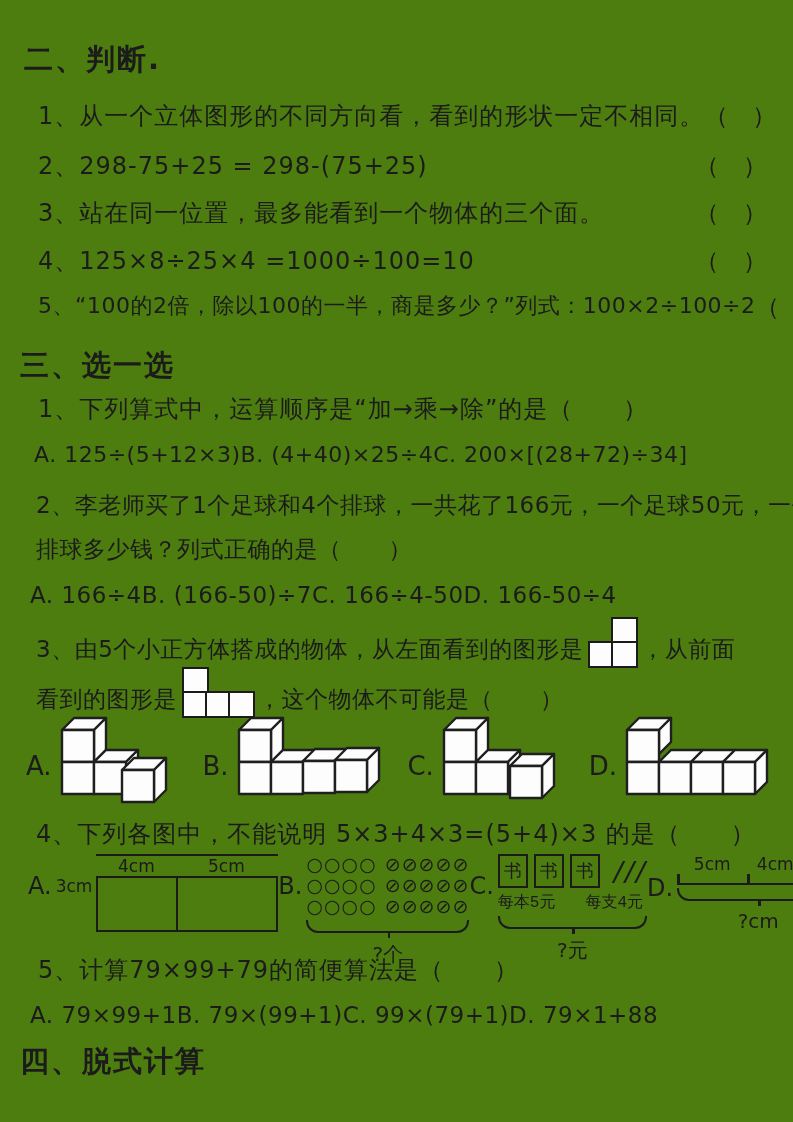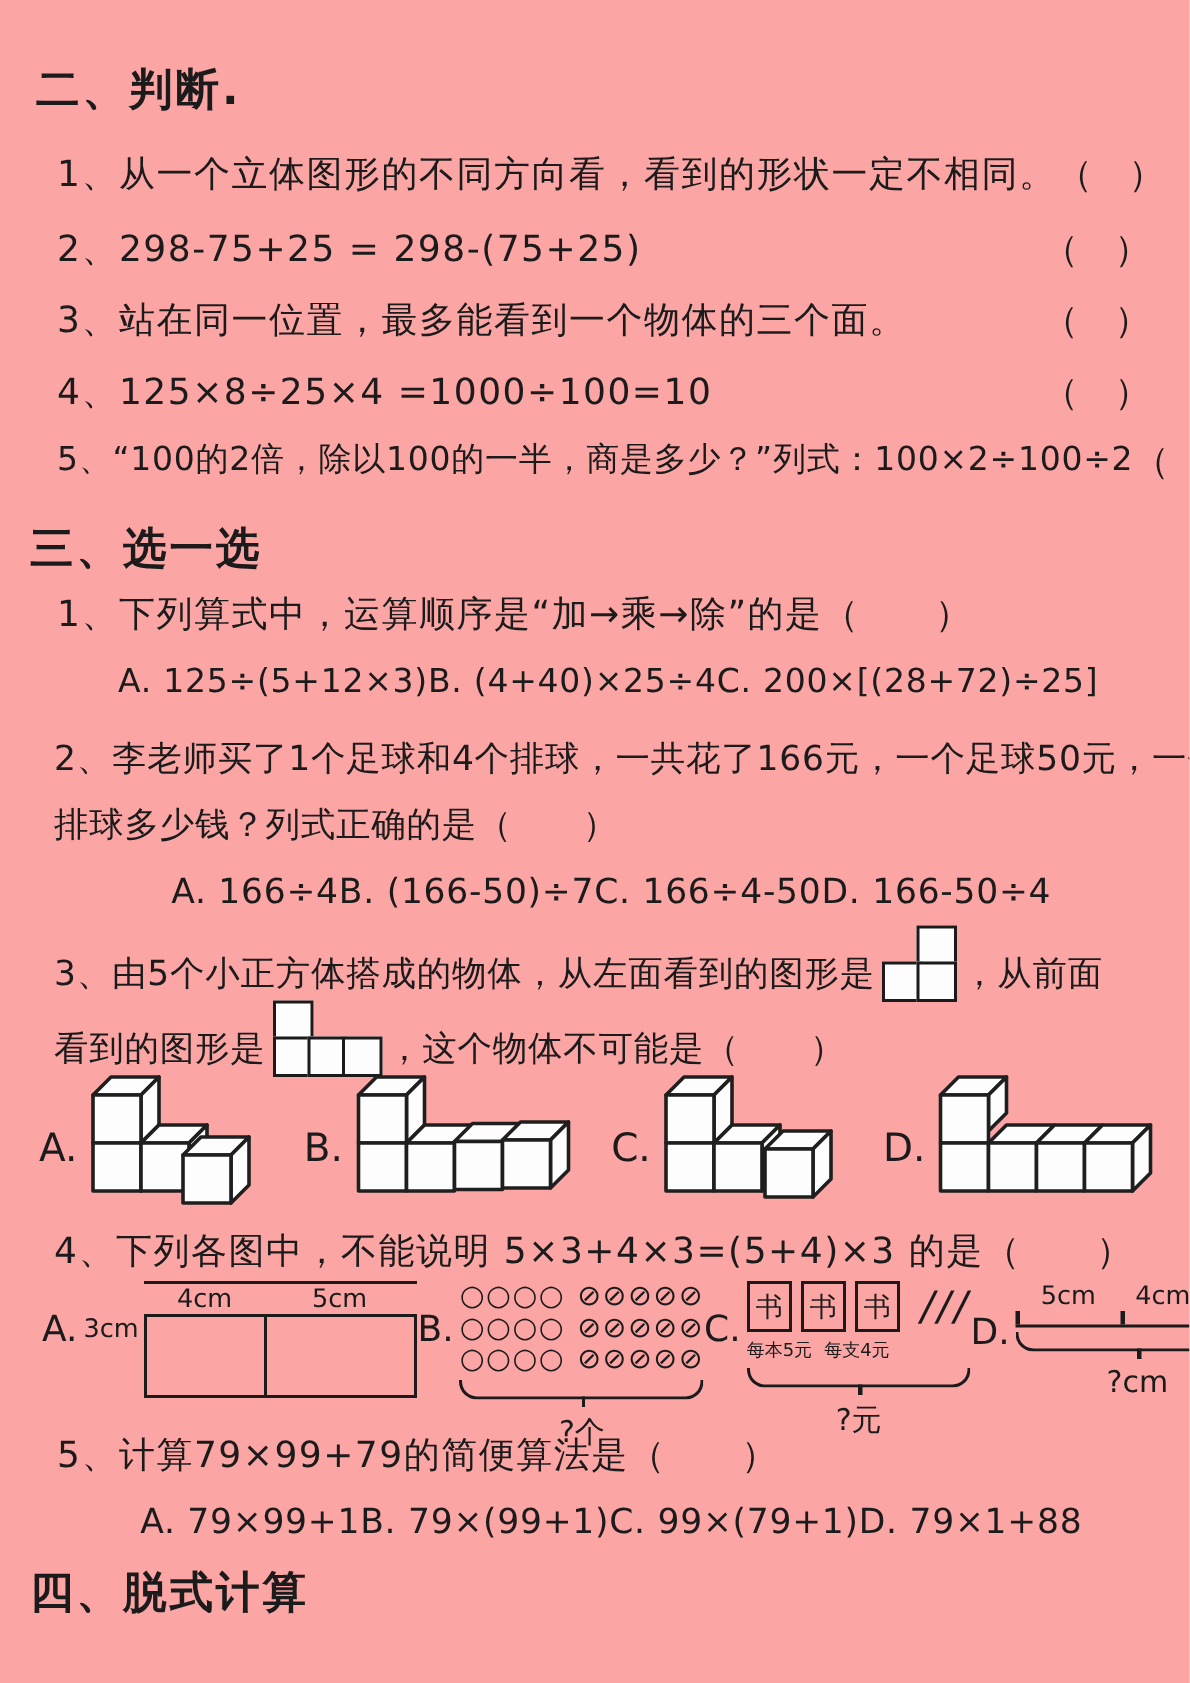--- a/index.html
+++ b/index.html
@@ -1,29 +1,29 @@
 <!DOCTYPE html>
 <html><head>
 <meta charset="utf-8">
 <style>
   html,body{margin:0;padding:0;background:#e8e8e8;}
   .sheet{
     position:relative;width:793px;height:1122px;margin:0 auto;
-    background:#fca5a5;color:#1b1b1b;
+    background:#4d7c0f;color:#1b1b1b;
     font-family:"DejaVu Sans","Liberation Sans",sans-serif;
     overflow:hidden;
   }
   .abs{position:absolute;}
   .sec-title{font-size:29px;font-weight:bold;letter-spacing:2px;}
   .qrow{display:flex;justify-content:space-between;align-items:flex-start;}
   .qtext{font-size:24px;letter-spacing:1px;white-space:nowrap;}
   .qtext.sm{font-size:22px;letter-spacing:0.5px;}
   .qtext.md{font-size:23px;letter-spacing:0.5px;}
   .paren{font-size:24px;flex-shrink:0;padding-right:26px;white-space:pre;}
-  .optrow{display:flex;justify-content:center;font-size:22px;letter-spacing:0.5px;margin-left:20px;}
+  .optrow{display:flex;justify-content:flex-start;font-size:22px;letter-spacing:0.5px;}
   .opt{white-space:nowrap;}
   
   .mini-grid{display:inline-grid;vertical-align:middle;position:relative;top:-8px;margin:0 6px;}
   .mini-grid .c{width:23px;height:23px;border:2.5px solid #1b1b1b;margin:-1.25px;background:#fdfdfd;}
   .mini-grid .e{width:23px;height:23px;border:none;margin:-1.25px;}
   
   .cubes{display:flex;justify-content:space-between;align-items:center;}
   .cube-opt{display:flex;align-items:center;gap:6px;}
   .cube-label{font-size:26px;}
   .cube-opt svg{display:block;}
@@ -43,21 +43,21 @@
   .circles .crow{font-size:19px;line-height:21px;letter-spacing:1px;white-space:nowrap;}
   .circles .crow .shaded{margin-left:8px;}
   
   .brace{position:relative;height:11px;border:2.5px solid #1b1b1b;border-top:none;border-radius:0 0 12px 12px;margin-top:3px;}
   .brace::after{content:"";position:absolute;left:50%;bottom:-7px;width:2.5px;height:7px;background:#1b1b1b;}
   .brace-cap{font-size:20px;text-align:center;margin-top:8px;}
   
   .booksrow{display:flex;align-items:center;gap:6px;}
   .book{width:26px;height:30px;border:2.5px solid #1b1b1b;font-size:18px;display:flex;align-items:center;justify-content:center;}
   .pens{font-size:27px;font-style:italic;letter-spacing:2px;margin-left:8px;}
-  .pricerow{display:flex;gap:8px;font-size:12px;margin-top:4px;white-space:nowrap;}
+  .pricerow{display:flex;gap:30px;font-size:16px;margin-top:4px;white-space:nowrap;font-family:Liberation Mono, monospace;}
   
   .segd .seg-labels{display:flex;font-size:17px;white-space:nowrap;}
   .segd .seg-labels span{display:inline-block;text-align:center;}
   .dline{position:relative;height:9px;border-bottom:2.5px solid #1b1b1b;}
   .dline .tick{position:absolute;bottom:0;width:2.5px;height:9px;background:#1b1b1b;}
 </style>
 </head>
 <body>
 
 <div class="sheet">
@@ -89,21 +89,21 @@
     <div class="paren" style="padding-right:6px;">（　）</div>
   </div>
 
   <div class="abs sec-title" style="top:346px;left:20px;">三、选一选</div>
 
   <div class="abs qtext" style="top:393px;left:38px;">1、下列算式中，运算顺序是“加→乘→除”的是（　　）</div>
 
   <div class="abs optrow" style="top:442px;left:34px;right:36px;">
     <span class="opt">A. 125÷(5+12×3)</span>
     <span class="opt">B. (4+40)×25÷4</span>
-    <span class="opt">C. 200×[(28+72)÷25]</span>
+    <span class="opt">C. 200×[(28+72)÷34]</span>
   </div>
 
   <div class="abs qtext md" style="top:490px;left:36px;">2、李老师买了1个足球和4个排球，一共花了166元，一个足球50元，一个</div>
   <div class="abs qtext md" style="top:534px;left:36px;">排球多少钱？列式正确的是（　　）</div>
 
   <div class="abs optrow" style="top:582px;left:30px;right:28px;font-size:23px;">
     <span class="opt">A. 166÷4</span>
     <span class="opt">B. (166-50)÷7</span>
     <span class="opt">C. 166÷4-50</span>
     <span class="opt">D. 166-50÷4</span>

